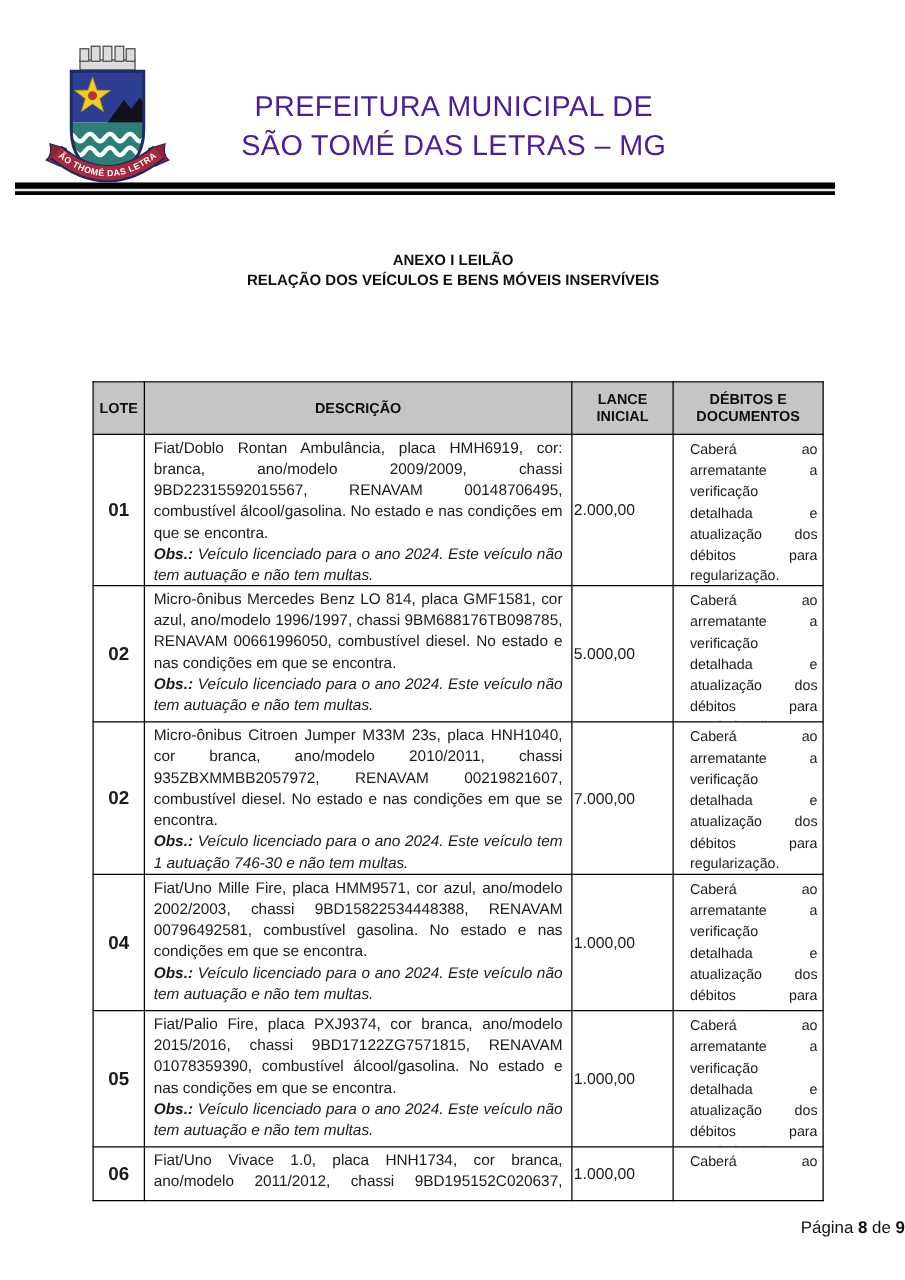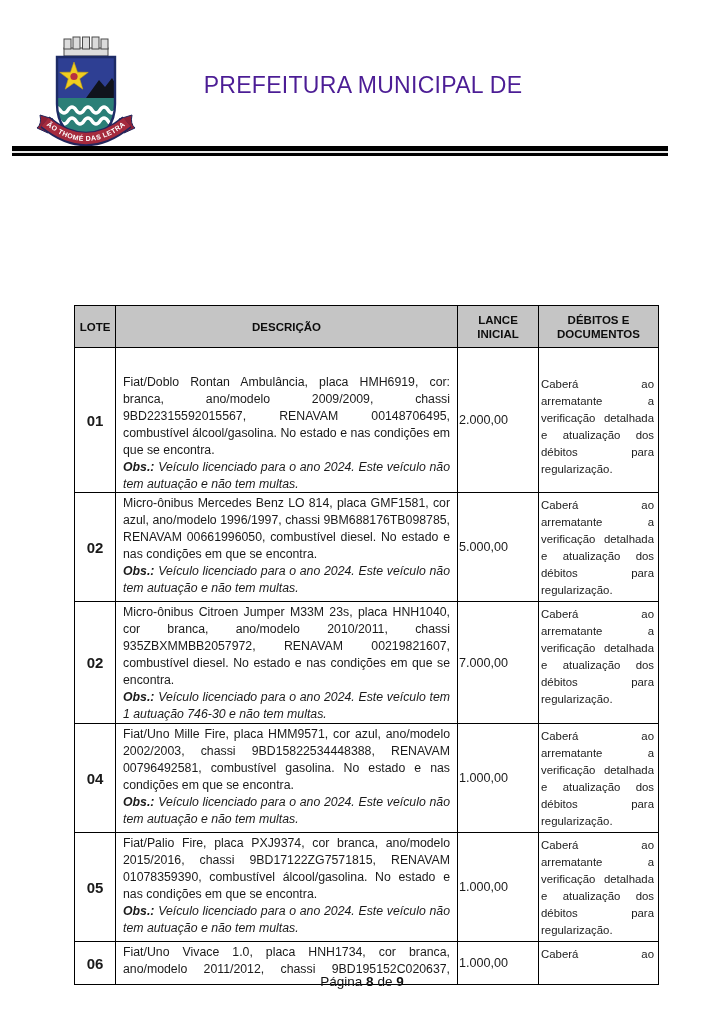--- a/index.html
+++ b/index.html
@@ -39,38 +39,38 @@
   }
   tbody tr:nth-child(1){height:120px;}
   tbody tr:nth-child(2){height:108px;}
   tbody tr:nth-child(3){height:121px;}
   tbody tr:nth-child(4){height:108px;}
   tbody tr:nth-child(5){height:108px;}
   tbody tr:nth-child(6){height:43px;}
   td.lote{text-align:center;vertical-align:middle;font-weight:bold;font-size:15px;}
   td.desc{vertical-align:top;padding:2px 7px 0 7px;font-size:12.3px;line-height:17px;}
   td.lance{text-align:left;vertical-align:middle;font-size:12.6px;}
-  td.debits{vertical-align:top;padding:4px 4px 0 2px;font-size:11.4px;line-height:16.9px;}
+  td.debits{vertical-align:top;padding:4px 4px 0 13px;font-size:11.4px;line-height:16.9px;}
   .clip{overflow:hidden;}
-  tbody tr:nth-child(1) .clip{height:116px;margin-top:24px;}
+  tbody tr:nth-child(1) .clip{height:116px;}
   tbody tr:nth-child(2) .clip{height:104px;}
   tbody tr:nth-child(3) .clip{height:117px;}
   tbody tr:nth-child(4) .clip{height:104px;}
   tbody tr:nth-child(5) .clip{height:104px;}
   tbody tr:nth-child(6) .clip{height:37px;}
   .desc-text{text-align:justify;}
   .obs-line{text-align:justify;font-style:italic;}
   .obs-label{font-weight:bold;}
   .debits-text{text-align:justify;}
   
   tbody tr:last-child .desc-text,
   tbody tr:last-child .debits-text{text-align-last:justify;}
   
   .footer{
-    position:absolute;left:0;top:974px;width:724px;text-align:center;
+    position:absolute;left:0;top:974px;width:724px;text-align:right;
     font-size:13.5px;color:#111;
   }
   .footer b{font-weight:bold;}
 </style>
 </head>
 <body>
 
 <div class="page">
 
   <svg class="crest" viewBox="0 0 100 122">
@@ -107,24 +107,29 @@
       <path d="M9,86 Q50,119 91,86" stroke="#a52a3d" stroke-width="11" fill="none"></path>
       <path id="ribbonTextPath" d="M10,89 Q50,121 90,89" fill="none"></path>
       <text font-size="7" font-weight="bold" fill="#ffffff" letter-spacing="0.4" font-family="Liberation Sans, sans-serif">
         <textPath href="#ribbonTextPath" startOffset="50%" text-anchor="middle">SÃO THOMÉ DAS LETRAS</textPath>
       </text>
     </g>
   </svg>
 
   <div class="title-block">
     <div>PREFEITURA MUNICIPAL DE</div>
+    <div>SÃO TOMÉ DAS LETRAS – MG</div>
   </div>
 
   <div class="header-rule"></div>
 
+  <div class="subtitle">
+    <div>ANEXO I LEILÃO</div>
+    <div>RELAÇÃO DOS VEÍCULOS E BENS MÓVEIS INSERVÍVEIS</div>
+  </div>
 
   <table class="doc">
     <colgroup>
       <col class="c-lote">
         <col class="c-desc">
         <col class="c-lance">
         <col class="c-deb">
     </colgroup>
     <thead>
       <tr>

